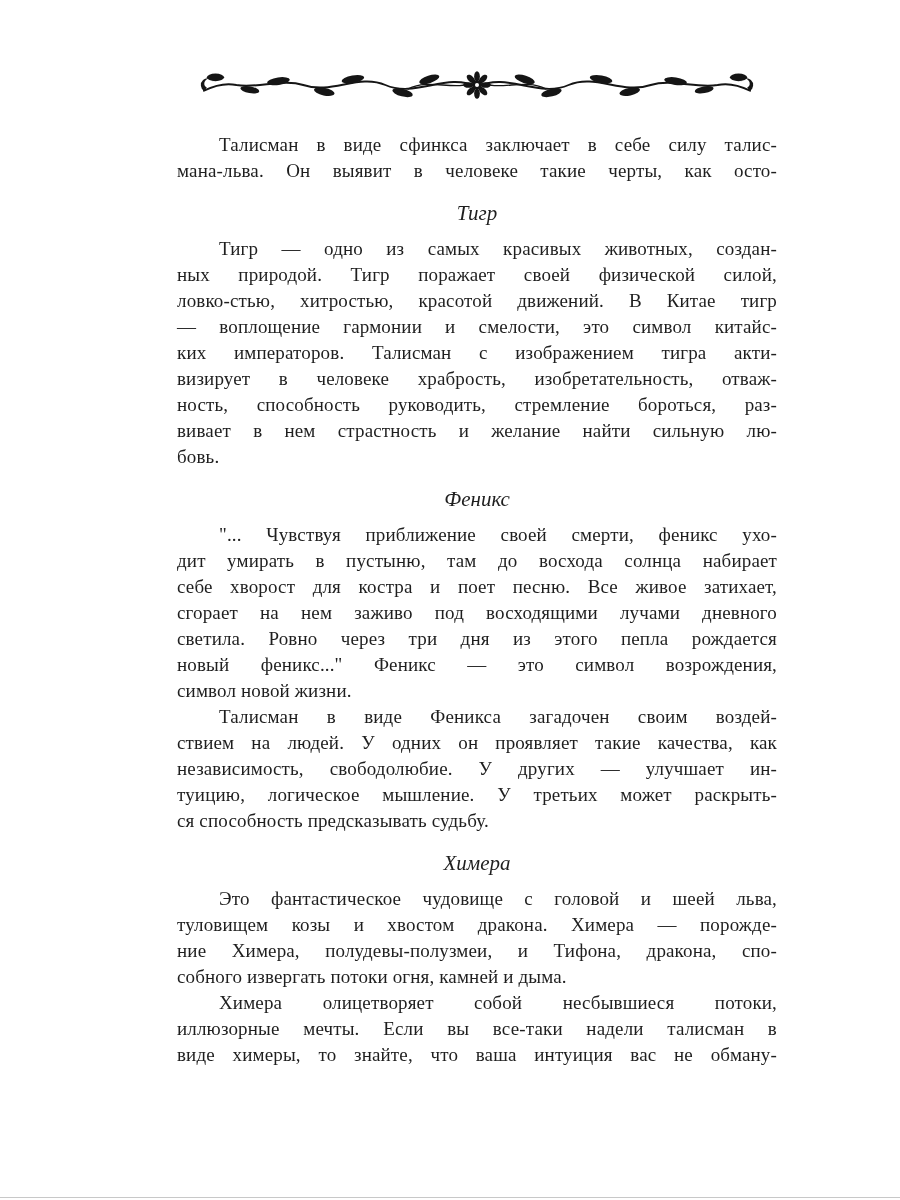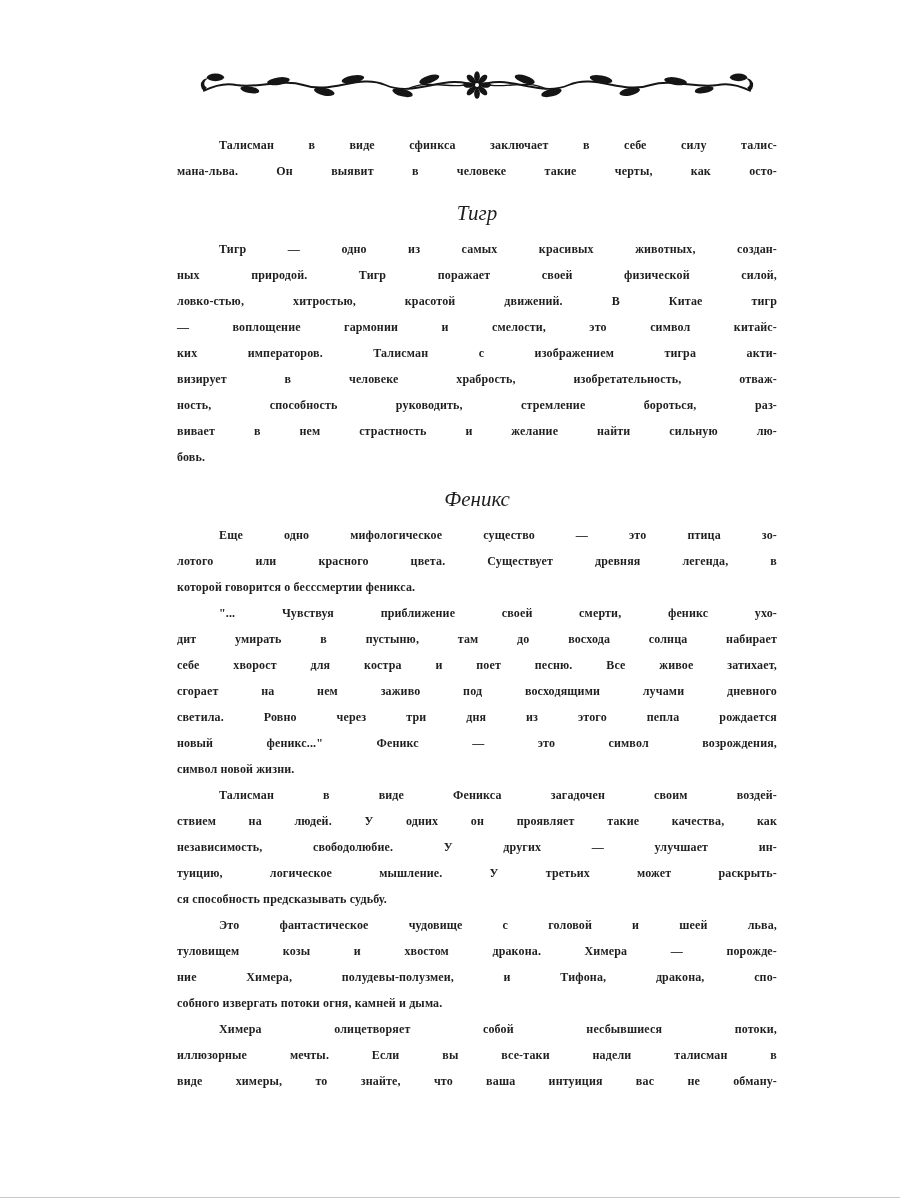--- a/index.html
+++ b/index.html
@@ -16,27 +16,26 @@
     position: absolute;
     left: 177px; top: 64px;
     width: 600px;
   }
   .ornament {
     display: block;
     width: 598px; height: 42px;
     margin: 0 auto 26px auto;
   }
   .line {
-    font-size: 12px;
+    font-size: 19px;
     line-height: 26px;
     text-align: justify;
     text-align-last: justify;
     letter-spacing: 0.15px;
     white-space: normal;
-    font-weight: bold;
   }
   .line.first { text-indent: 42px; }
   .line.endpara { text-align-last: left; }
   .paragraph { margin: 0; }
   .section-heading {
     font-size: 21px;
     line-height: 26px;
     font-weight: 400;
     font-style: italic;
     text-align: center;
@@ -107,40 +106,36 @@
         <div class="line">ловко-стью, хитростью, красотой движений. В Китае тигр</div>
         <div class="line">— воплощение гармонии и смелости, это символ китайс-</div>
         <div class="line">ких императоров. Талисман с изображением тигра акти-</div>
         <div class="line">визирует в человеке храбрость, изобретательность, отваж-</div>
         <div class="line">ность, способность руководить, стремление бороться, раз-</div>
         <div class="line">вивает в нем страстность и желание найти сильную лю-</div>
         <div class="line endpara">бовь.</div>
       </div>
       <h2 class="section-heading">Феникс</h2>
       <div class="paragraph">
-        <div class="line first">Еще одно мифологическое существо — это птица зо-</div>
-        <div class="line">лотого или красного цвета. Существует древняя легенда, в</div>
-        <div class="line endpara">которой говорится о бесссмертии феникса.</div>
-      </div>
-      <div class="paragraph">
         <div class="line first">"... Чувствуя приближение своей смерти, феникс ухо-</div>
         <div class="line">дит умирать в пустыню, там до восхода солнца набирает</div>
         <div class="line">себе хворост для костра и поет песню. Все живое затихает,</div>
         <div class="line">сгорает на нем заживо под восходящими лучами дневного</div>
         <div class="line">светила. Ровно через три дня из этого пепла рождается</div>
         <div class="line">новый феникс..." Феникс — это символ возрождения,</div>
         <div class="line endpara">символ новой жизни.</div>
       </div>
       <div class="paragraph">
         <div class="line first">Талисман в виде Феникса загадочен своим воздей-</div>
         <div class="line">ствием на людей. У одних он проявляет такие качества, как</div>
         <div class="line">независимость, свободолюбие. У других — улучшает ин-</div>
         <div class="line">туицию, логическое мышление. У третьих может раскрыть-</div>
         <div class="line endpara">ся способность предсказывать судьбу.</div>
       </div>
+      <h2 class="section-heading">Химера</h2>
       <div class="paragraph">
         <div class="line first">Это фантастическое чудовище с головой и шеей льва,</div>
         <div class="line">туловищем козы и хвостом дракона. Химера — порожде-</div>
         <div class="line">ние Химера, полудевы-полузмеи, и Тифона, дракона, спо-</div>
         <div class="line endpara">собного извергать потоки огня, камней и дыма.</div>
       </div>
       <div class="paragraph">
         <div class="line first">Химера олицетворяет собой несбывшиеся потоки,</div>
         <div class="line">иллюзорные мечты. Если вы все-таки надели талисман в</div>
         <div class="line">виде химеры, то знайте, что ваша интуиция вас не обману-</div>

